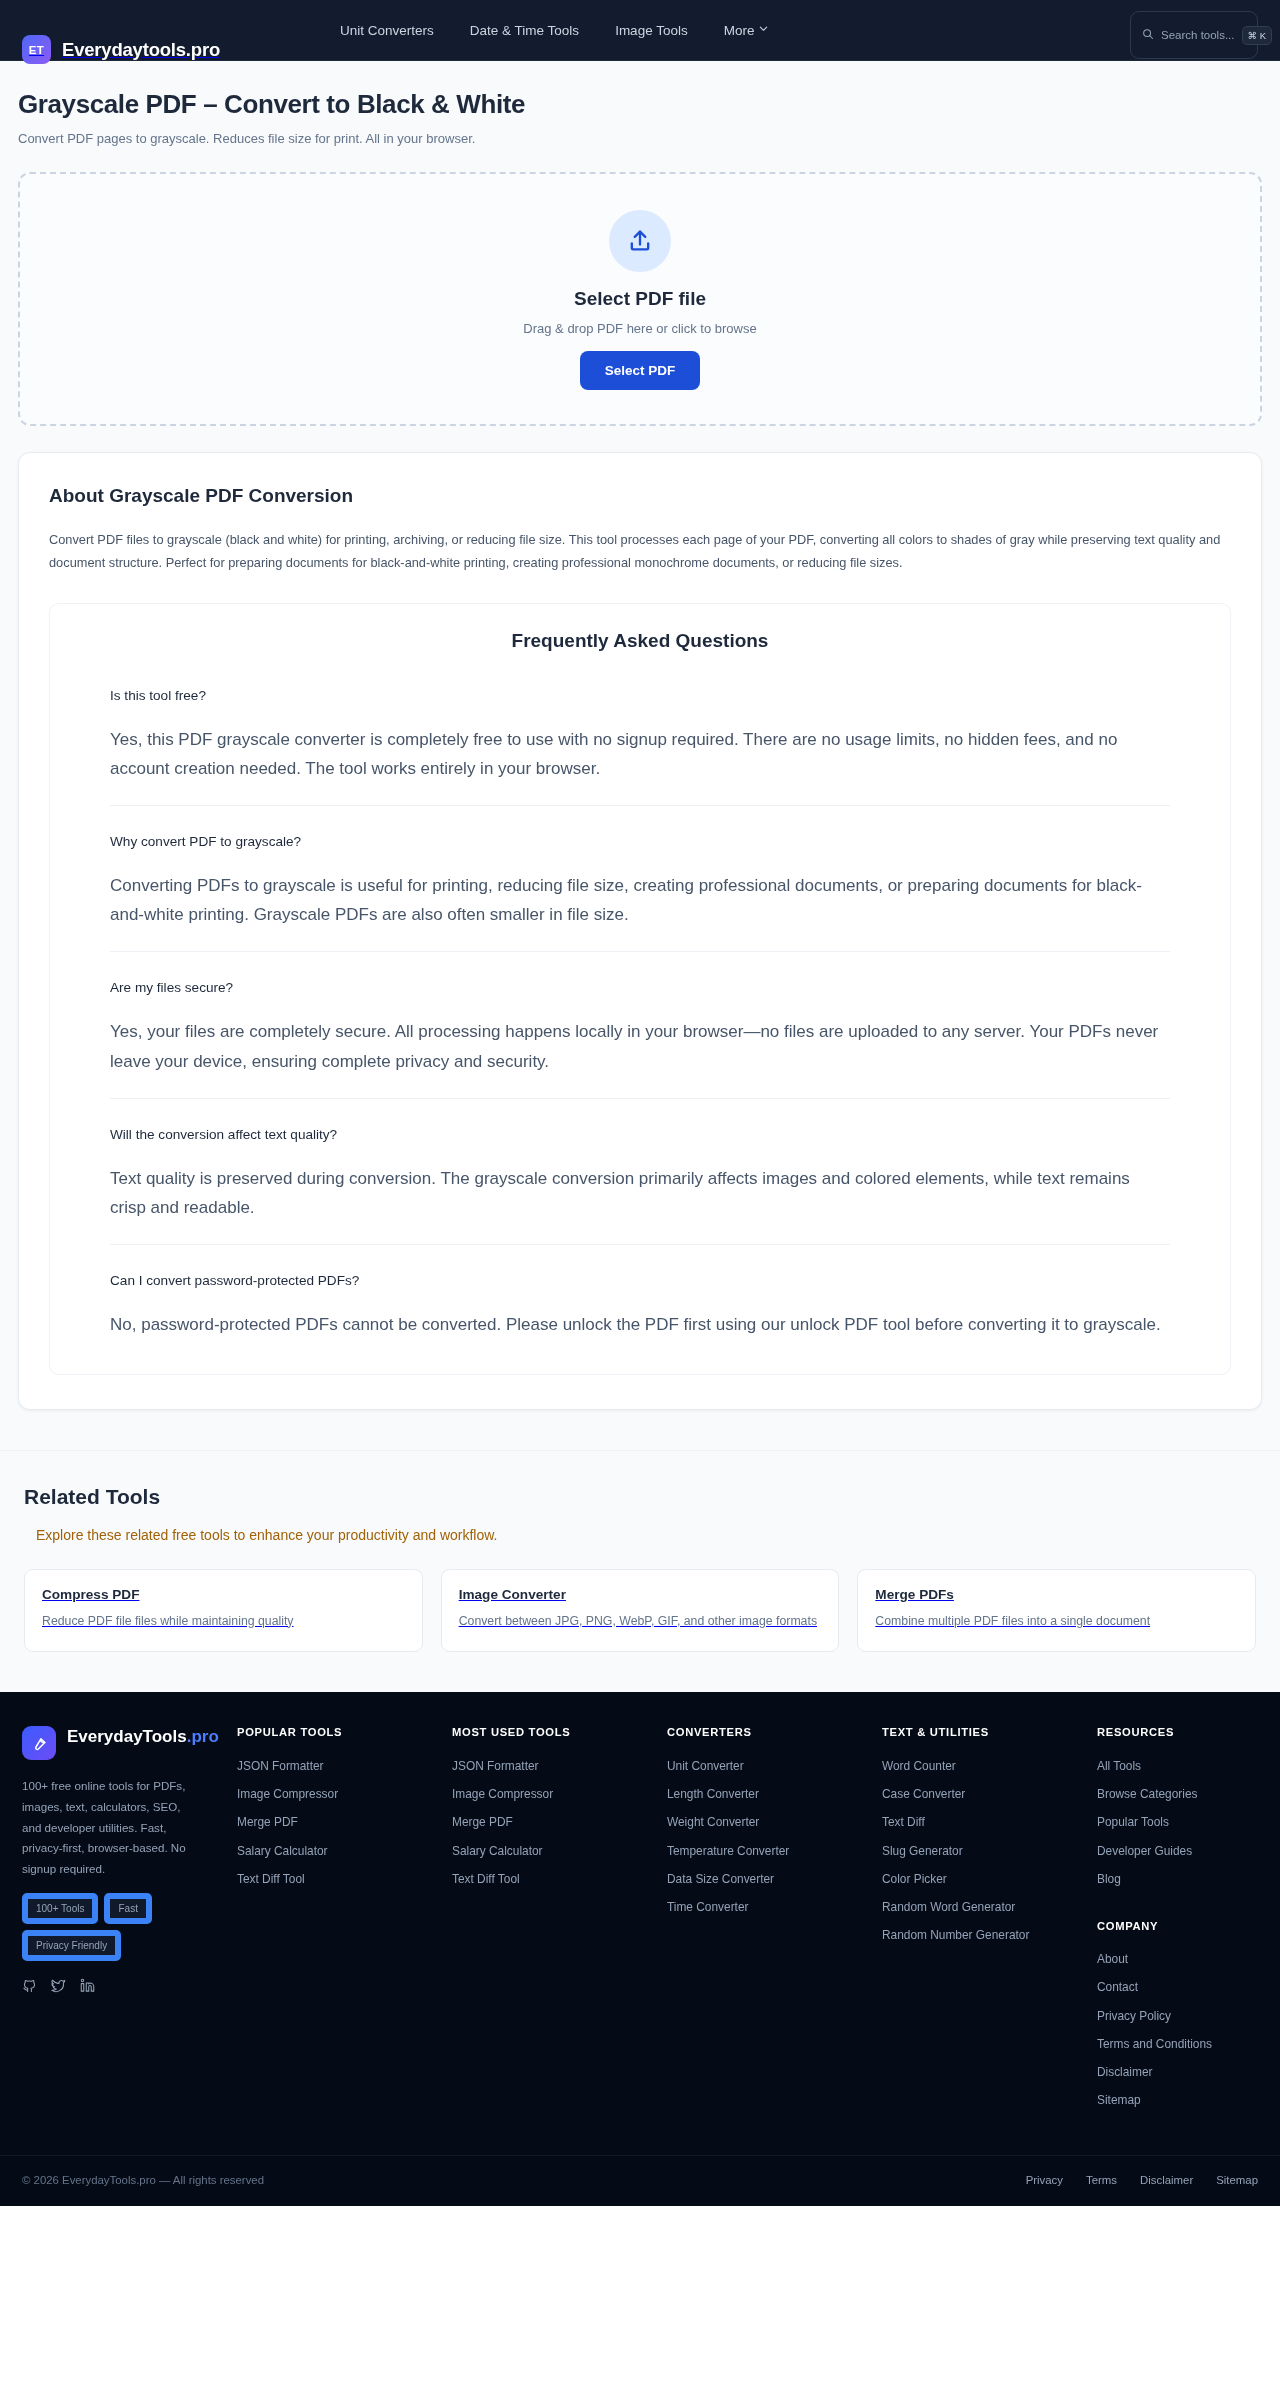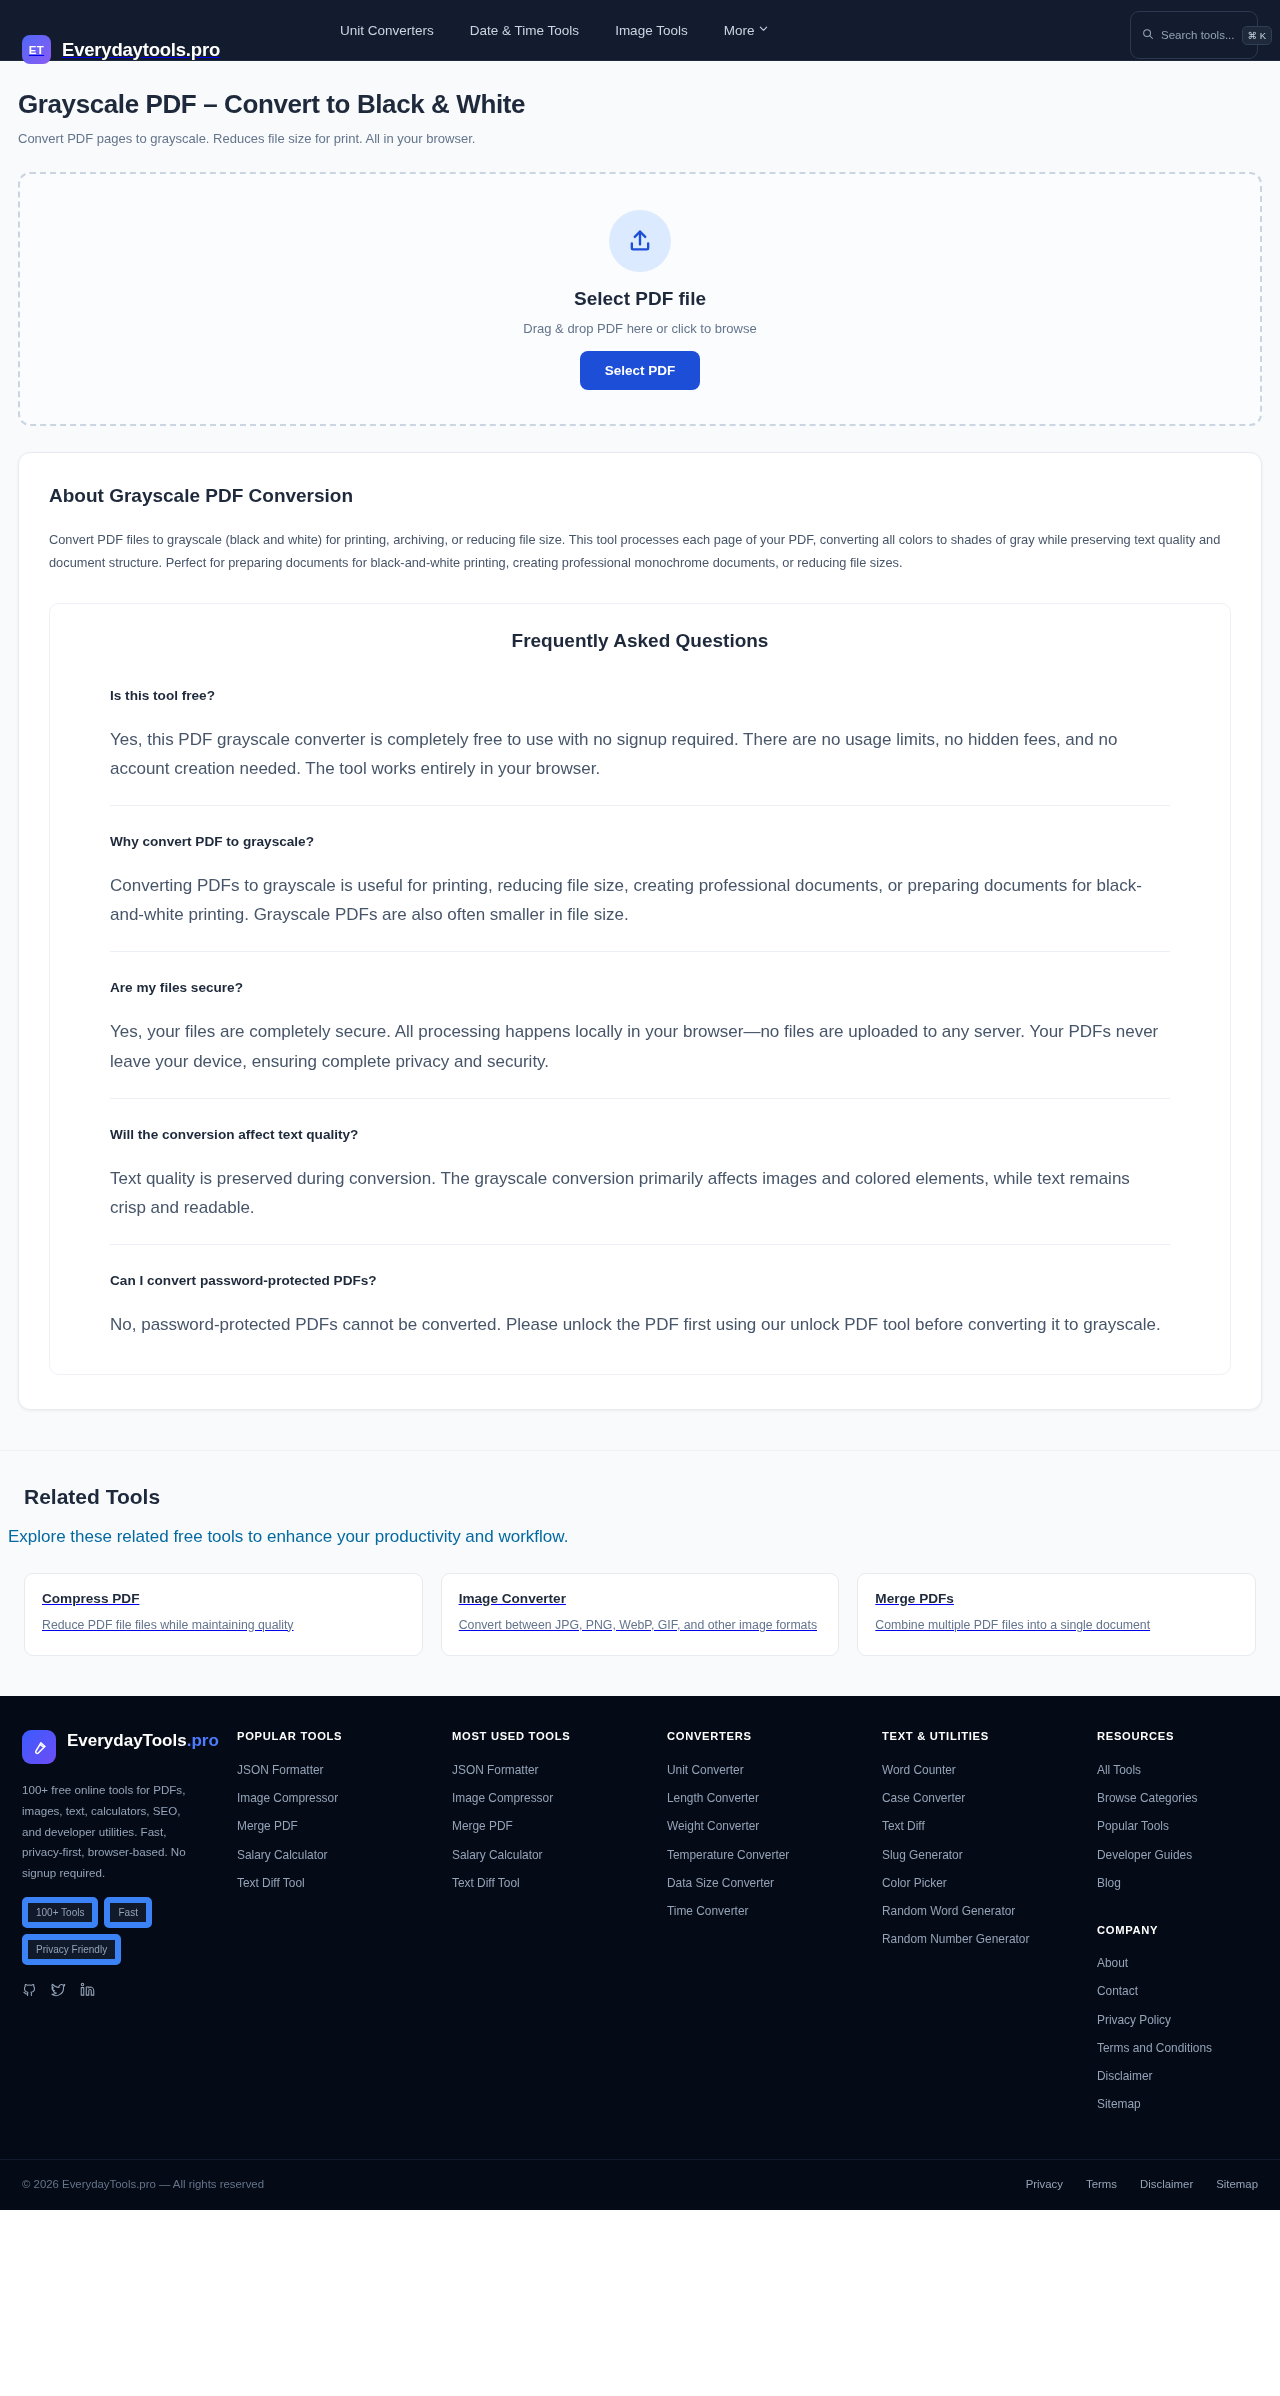--- a/index.html
+++ b/index.html
@@ -106,29 +106,29 @@
   .faq-box {
     margin-top: 28px;
     background: #ffffff;
     border: 1px solid #eef1f5;
     border-radius: 10px;
     padding: 26px 60px 34px 60px;
   }
   .faq-title { text-align: center; font-size: 19px; font-weight: 700; color: #1e293b; padding-bottom: 8px;}
   .faq-item { padding-top: 28px; }
   .faq-item + .faq-item { border-top: 1px solid #eceff3; margin-top: 22px; }
-  .faq-q { font-size: 13.6px; font-weight: 700; color: #1e293b; }
+  .faq-q { font-size: 13.6px; font-weight: 400; color: #1e293b; }
   .faq-a { margin-top: 22px; font-size: 17px; color: #475569; line-height: 1.72; }
 
   .main-spacer { height: 40px; }
 
   
   .related-sec { background: #f8fafc; border-top: 1px solid #eef1f5; padding: 34px 0 40px 0; }
   .rel-title { font-size: 21px; font-weight: 700; color: #1e293b; padding-left: 24px; }
-  .rel-sub { font-size: 17px; color: #0369a1; padding: 18px 0 0 8px; }
+  .rel-sub { font-size: 14px; color: #a16207; padding: 18px 0 0 36px; }
   .rel-grid {
     display: grid; grid-template-columns: repeat(3, 1fr); gap: 18px;
     padding: 26px 24px 0 24px;
   }
   .rel-card {
     background: #ffffff; border: 1px solid #e7ebf0; border-radius: 9px;
     padding: 17px 17px 20px 17px; min-height: 76px;
   }
   .rel-card-title { font-size: 13.6px; font-weight: 700; color: #1e293b; }
   .rel-card-desc { margin-top: 10px; font-size: 12.3px; color: #64748b; line-height: 1.6; }

